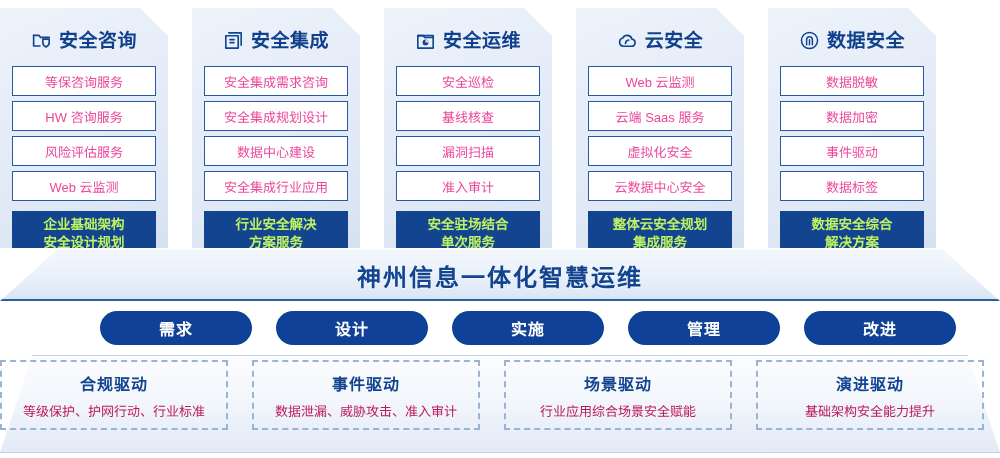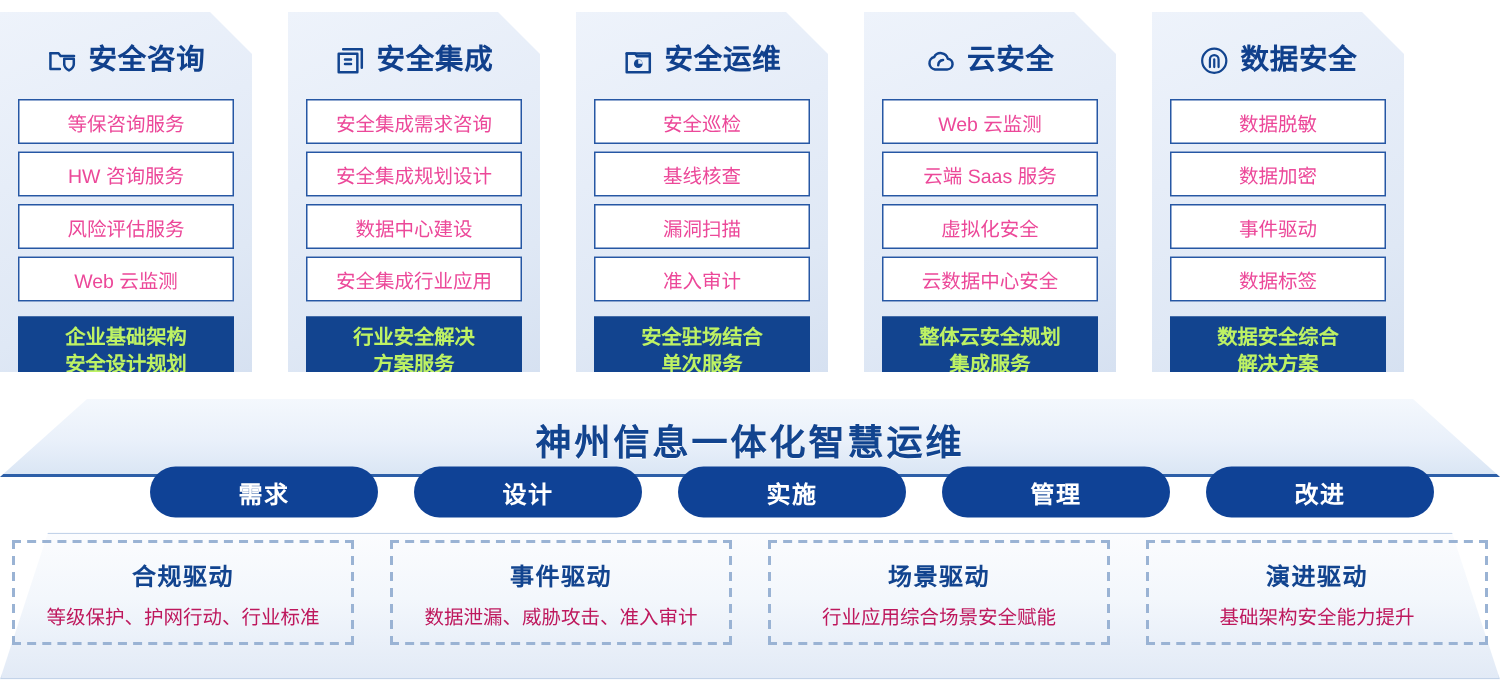--- a/index.html
+++ b/index.html
@@ -56,21 +56,21 @@
     border:1px solid #12448f;
     color:#bef264;
     font-size:13.5px;font-weight:bold;
     display:flex;flex-direction:column;align-items:center;justify-content:center;
     line-height:1.32;
   }
   .item-main span{display:block;white-space:nowrap;}
 
   
   .banner{
-    position:absolute;left:0;top:266px;width:1000px;height:52px;
+    position:absolute;left:0;top:249px;width:1000px;height:52px;
     background:linear-gradient(180deg,#f4f8fd 0%,#e9f0fa 55%,#d9e5f4 100%);
     -webkit-clip-path:polygon(58px 0, 942px 0, 1000px 100%, 0 100%);
     clip-path:polygon(58px 0, 942px 0, 1000px 100%, 0 100%);
     display:flex;align-items:center;justify-content:center;
   }
   .banner-line{
     position:absolute;left:0;bottom:0;width:1000px;height:2px;background:#2d5fa8;
     -webkit-clip-path:polygon(0 0,100% 0,100% 100%,0 100%);
   }
   .banner-text{
@@ -94,21 +94,21 @@
   .base{
     position:absolute;left:0;top:355px;width:1000px;height:98px;
     background:linear-gradient(180deg,#fbfcfe 0%,#f3f7fc 45%,#e2eaf6 100%);
     border:1px solid #c3d3e9;
     box-sizing:border-box;
     -webkit-clip-path:polygon(32px 0, 968px 0, 1000px 100%, 0 100%);
     clip-path:polygon(32px 0, 968px 0, 1000px 100%, 0 100%);
   }
   .drivers{
     position:absolute;left:0;top:360px;width:1000px;height:86px;
-    display:flex;justify-content:center;gap:24px;
+    display:flex;justify-content:flex-start;gap:24px;
   }
   .driver{
     width:228px;height:70px;
     border:2px dashed #9ab3d4;
     box-sizing:border-box;
     display:flex;flex-direction:column;align-items:center;justify-content:center;
     gap:6px;
     background:transparent;
   }
   .driver-title{font-size:16px;font-weight:bold;color:#12448f;letter-spacing:1px;}

